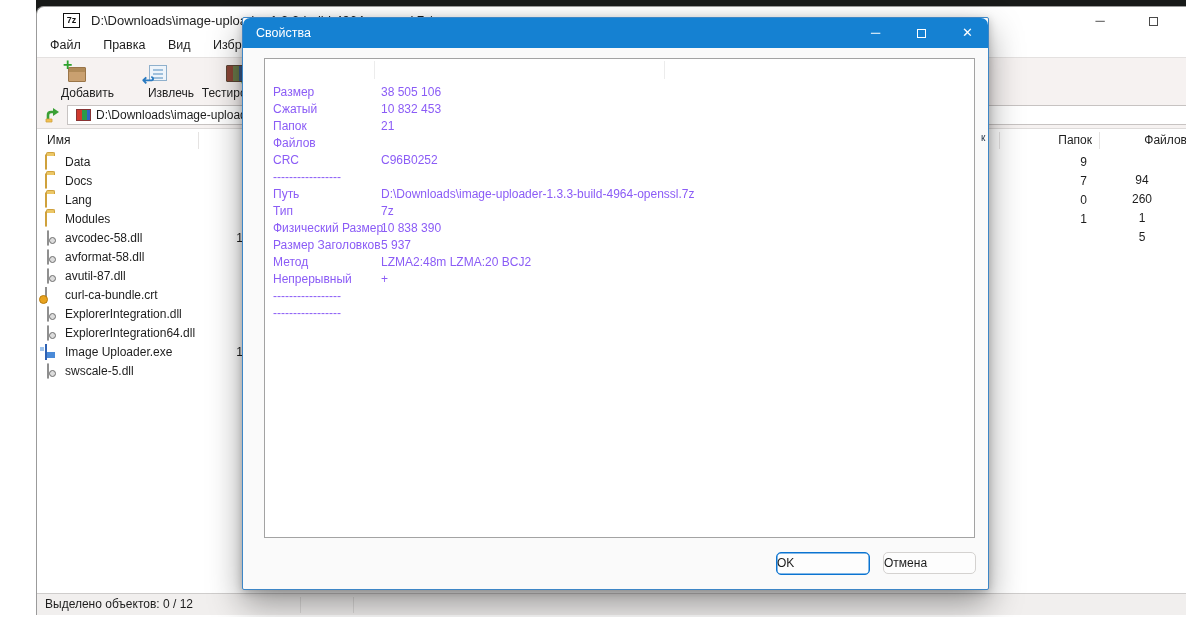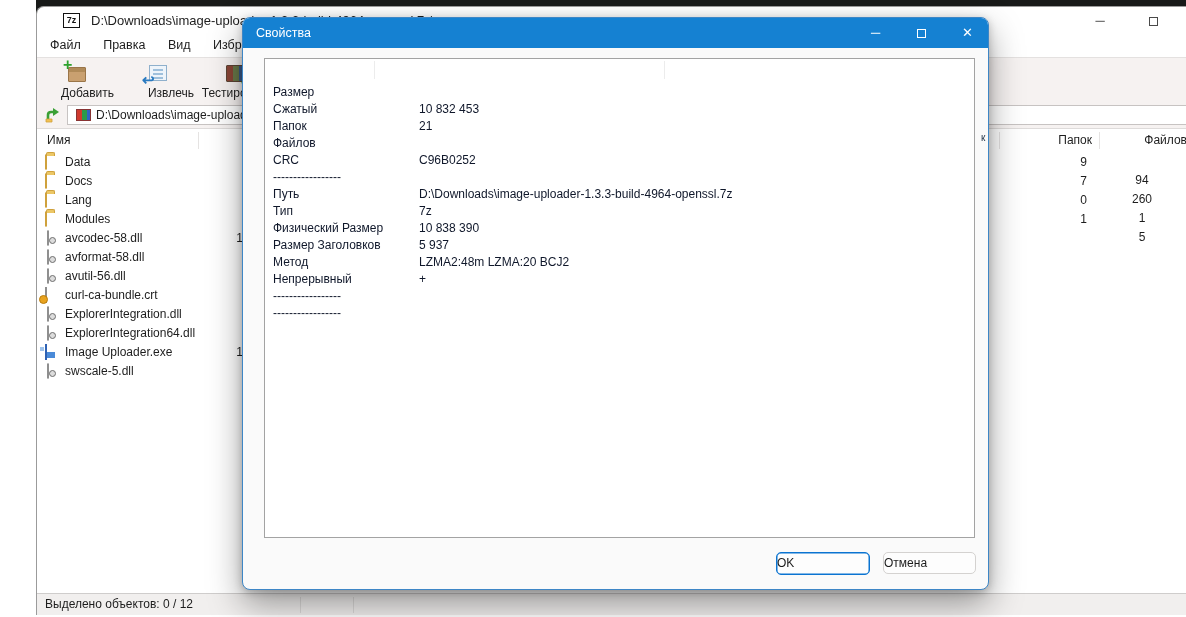--- a/index.html
+++ b/index.html
@@ -84,33 +84,33 @@
   .ic-exe::after { content:""; position:absolute; left:1px; bottom:1px; width:8px; height:6px; background:#4a8ad8; }
   .ic-exe::before { content:""; position:absolute; right:2px; top:2px; width:4px; height:4px; background:#9ec3ec; }
 
   .statusbar { position:absolute; left:0; bottom:0; right:0; height:22px; background:#f1efee;
     border-top:1px solid #cfcdcc; font-size:12px; color:#1d1d1d; }
   .status-text { position:absolute; left:8px; top:0; line-height:21px; }
   .sb-div { position:absolute; top:3px; width:1px; height:16px; background:#dbd9d8; }
 
   
   .dialog { position:absolute; left:206px; top:17px; width:747px; height:573px;
-    background:#fafafa; border:1px solid #3d86c6; border-radius:8px;
+    background:#fafafa; border:1px solid #3d86c6; border-radius:2px;
     box-shadow:0 14px 34px rgba(0,0,0,0.38), 0 2px 8px rgba(0,0,0,0.22); z-index:5; }
   .dlg-titlebar { position:absolute; left:0; top:0; right:0; height:30px; background:#1581d2;
     border-radius:7px 7px 0 0; }
   .dlg-title { position:absolute; left:13px; top:0; line-height:30px; color:#fff; font-size:12.5px; }
   .dlg-btn { position:absolute; top:0; width:45px; height:30px; color:#fff; text-align:center; line-height:30px; font-size:13px; }
   .db-min { left:610px; } .db-max { left:656px; } .db-close { left:702px; }
   .dlg-max-glyph { display:inline-block; width:9px; height:9px; border:1px solid #fff; vertical-align:middle; }
   .props-box { position:absolute; left:21px; top:40px; width:711px; height:480px;
     background:#fff; border:1px solid #a3a3a3; }
   .pb-div { position:absolute; top:2px; width:1px; height:18px; background:#ececec; }
   .props-rows { position:absolute; left:8px; top:26px; right:8px; }
-  .prow { display:flex; height:17px; font-size:12px; color:#0f172a;gap:38px; }
+  .prow { display:flex; height:17px; font-size:12px; color:#8b5cf6; }
   .plabel { width:108px; flex:none; white-space:nowrap; }
   .pvalue { flex:1; white-space:nowrap; }
   .dlg-button { position:absolute; height:23px; width:94px; background:#fdfdfd; text-align:left;
     line-height:21px; font-size:12px; color:#1c1c1c; border-radius:5px; }
   .btn-ok { left:533px; top:534px; border:1px solid #0b74d1; box-shadow:inset 0 0 0 0.5px #0b74d1; }
   .btn-cancel { left:640px; top:534px; border:1px solid #d4d2d0; height:22px; width:93px; }
   .edge-frag { position:absolute; left:738px; top:114px; font-size:10px; color:#24364a; }
 </style>
 </head>
 <body>
@@ -218,21 +218,21 @@
           <span class="fic"><span class="ic-dll"></span></span>
           <span class="fname">avcodec-58.dll</span>
           <span class="size-frag">1</span>
         </div>
         <div class="frow">
           <span class="fic"><span class="ic-dll"></span></span>
           <span class="fname">avformat-58.dll</span>
         </div>
         <div class="frow">
           <span class="fic"><span class="ic-dll"></span></span>
-          <span class="fname">avutil-56.dll</span>
+          <span class="fname">avutil-87.dll</span>
         </div>
         <div class="frow">
           <span class="fic"><span class="ic-cert"><i style="top:3px;"></i><i style="top:6px;"></i><i style="top:9px;"></i></span></span>
           <span class="fname">curl-ca-bundle.crt</span>
         </div>
         <div class="frow">
           <span class="fic"><span class="ic-dll"></span></span>
           <span class="fname">ExplorerIntegration.dll</span>
         </div>
         <div class="frow">
@@ -265,20 +265,21 @@
       <span class="dlg-btn db-max"><span class="dlg-max-glyph"></span></span>
       <span class="dlg-btn db-close">✕</span>
     </div>
 
     <div class="props-box">
       <span class="pb-div" style="left:109px;"></span>
       <span class="pb-div" style="left:399px;"></span>
       <div class="props-rows">
         <div class="prow">
             <span class="plabel">Размер</span>
+            <span class="pvalue">38 505 106</span>
           </div>
         <div class="prow">
             <span class="plabel">Сжатый</span>
             <span class="pvalue">10 832 453</span>
           </div>
         <div class="prow">
             <span class="plabel">Папок</span>
             <span class="pvalue">21</span>
           </div>
         <div class="prow">

